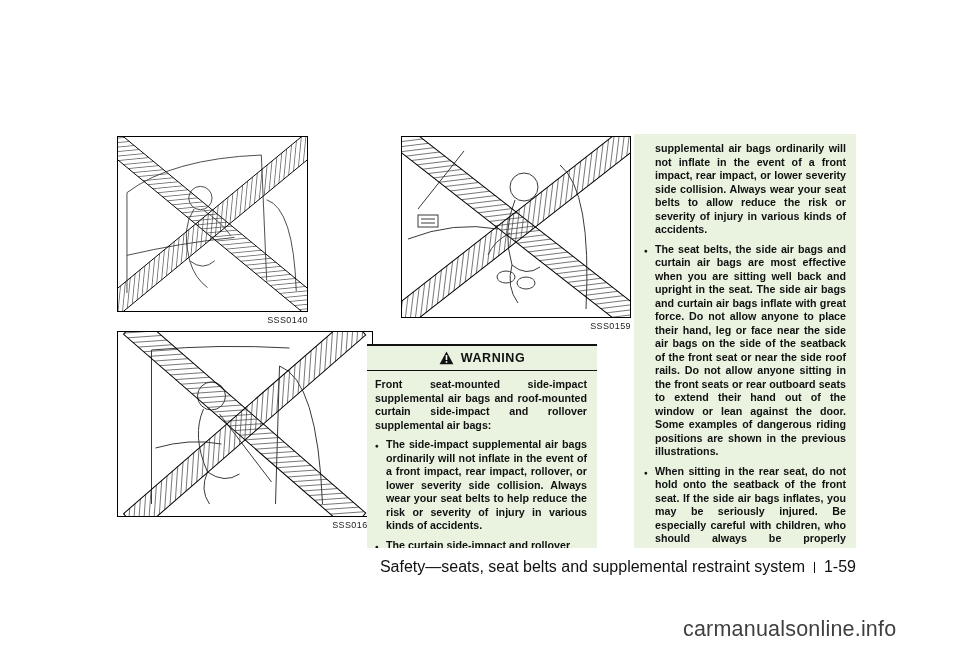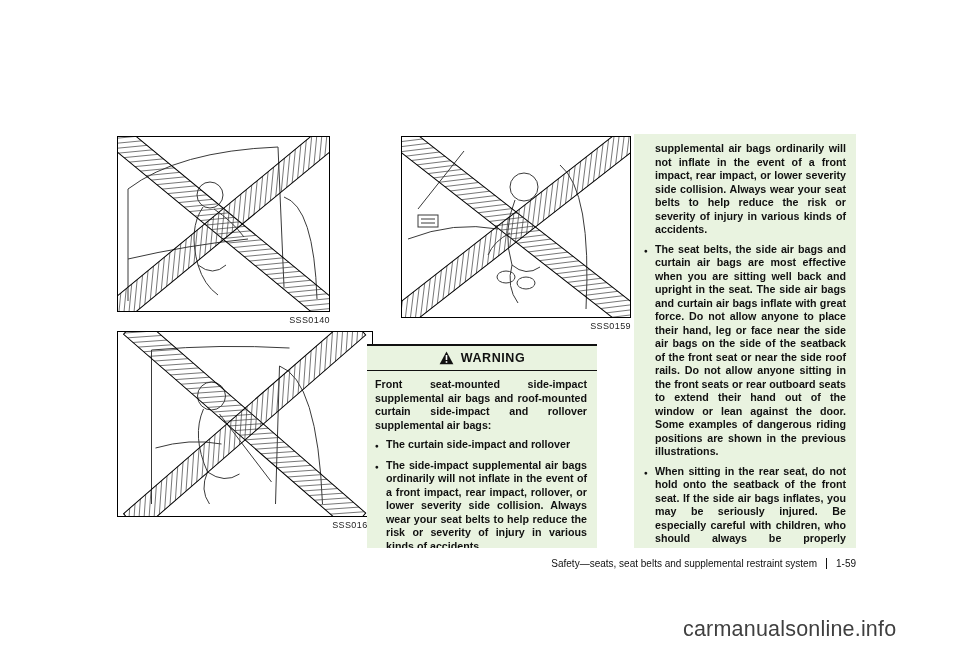--- a/index.html
+++ b/index.html
@@ -62,39 +62,39 @@
   .rightcol {
     position:absolute; left:634px; top:134px; width:222px; height:414px;
     padding:8px 10px 0 10px;
     overflow:hidden;
   }
   .cont-indent { padding-left:11px; }
 
   
   .footer {
     position:absolute; top:558px; right:104px;
-    font-size:10px; color:#111;
+    font-size:16px; color:#111;
     display:flex; align-items:center;
     white-space:nowrap;
   }
   .footsep { display:inline-block; width:1px; height:11px; background:#111; margin:0 9px; }
   .footpage { font-weight:normal; }
 
   
   .watermark {
     position:absolute; left:683px; top:617px;
     font-size:21.5px; color:#404040; letter-spacing:0.2px;
   }
 </style>
 </head>
 <body>
 
 <div class="page">
 
-  <div class="figure" style="left:117px; top:136px; width:213px;">
+  <div class="figure" style="left:117px; top:136px; width:191px;">
     <div class="figbox" style="height:176px;">
       <svg viewBox="0 0 211 174">
         <defs>
           <pattern id="hatchA" patternUnits="userSpaceOnUse" width="5" height="5" patternTransform="rotate(45)">
             <line x1="0" y1="0" x2="0" y2="5" stroke="#3c3c3c" stroke-width="1.4"></line>
           </pattern>
         </defs>
         <g stroke="#3a3a3a" fill="none" stroke-width="1">
           <path d="M10,52 Q60,14 160,10"></path>
           <path d="M160,10 L166,150"></path>
@@ -181,31 +181,31 @@
           <rect x="6.7" y="4" width="1.6" height="5" fill="#fff"></rect>
           <rect x="6.7" y="10.2" width="1.6" height="1.6" fill="#fff"></rect>
         </svg>
       </span>
       <span class="warntitle">WARNING</span>
     </div>
     <div class="warnbody bodytext">
       <p class="para">Front seat-mounted side-impact supplemental air bags and roof-mounted curtain side-impact and rollover supplemental air bags:</p>
       <div class="bullet">
         <span class="dot">●</span>
-        <p class="btxt">The curtain side-impact and rollover</p>
+        <p class="btxt">The side-impact supplemental air bags ordinarily will not inflate in the event of a front impact, rear impact, rollover, or lower severity side collision. Always wear your seat belts to help reduce the risk or severity of injury in various kinds of accidents.</p>
       </div>
       <div class="bullet">
         <span class="dot">●</span>
-        <p class="btxt">The side-impact supplemental air bags ordinarily will not inflate in the event of a front impact, rear impact, rollover, or lower severity side collision. Always wear your seat belts to help reduce the risk or severity of injury in various kinds of accidents.</p>
+        <p class="btxt">The curtain side-impact and rollover</p>
       </div>
     </div>
   </div>
 
   <div class="rightcol panel-green bodytext">
-    <p class="para cont-indent">supplemental air bags ordinarily will not inflate in the event of a front impact, rear impact, or lower severity side collision. Always wear your seat belts to help reduce the risk or severity of injury in various kinds of accidents.</p>
+    <p class="para cont-indent">supplemental air bags ordinarily will not inflate in the event of a front impact, rear impact, or lower severity side collision. Always wear your seat belts to allow reduce the risk or severity of injury in various kinds of accidents.</p>
     <div class="bullet">
       <span class="dot">●</span>
       <p class="btxt">The seat belts, the side air bags and curtain air bags are most effective when you are sitting well back and upright in the seat. The side air bags and curtain air bags inflate with great force. Do not allow anyone to place their hand, leg or face near the side air bags on the side of the seatback of the front seat or near the side roof rails. Do not allow anyone sitting in the front seats or rear outboard seats to extend their hand out of the window or lean against the door. Some examples of dangerous riding positions are shown in the previous illustrations.</p>
     </div>
     <div class="bullet">
       <span class="dot">●</span>
       <p class="btxt">When sitting in the rear seat, do not hold onto the seatback of the front seat. If the side air bags inflates, you may be seriously injured. Be especially careful with children, who should always be properly restrained. Some examples of dangerous riding positions are shown in the illustrations.</p>
     </div>
   </div>
 

